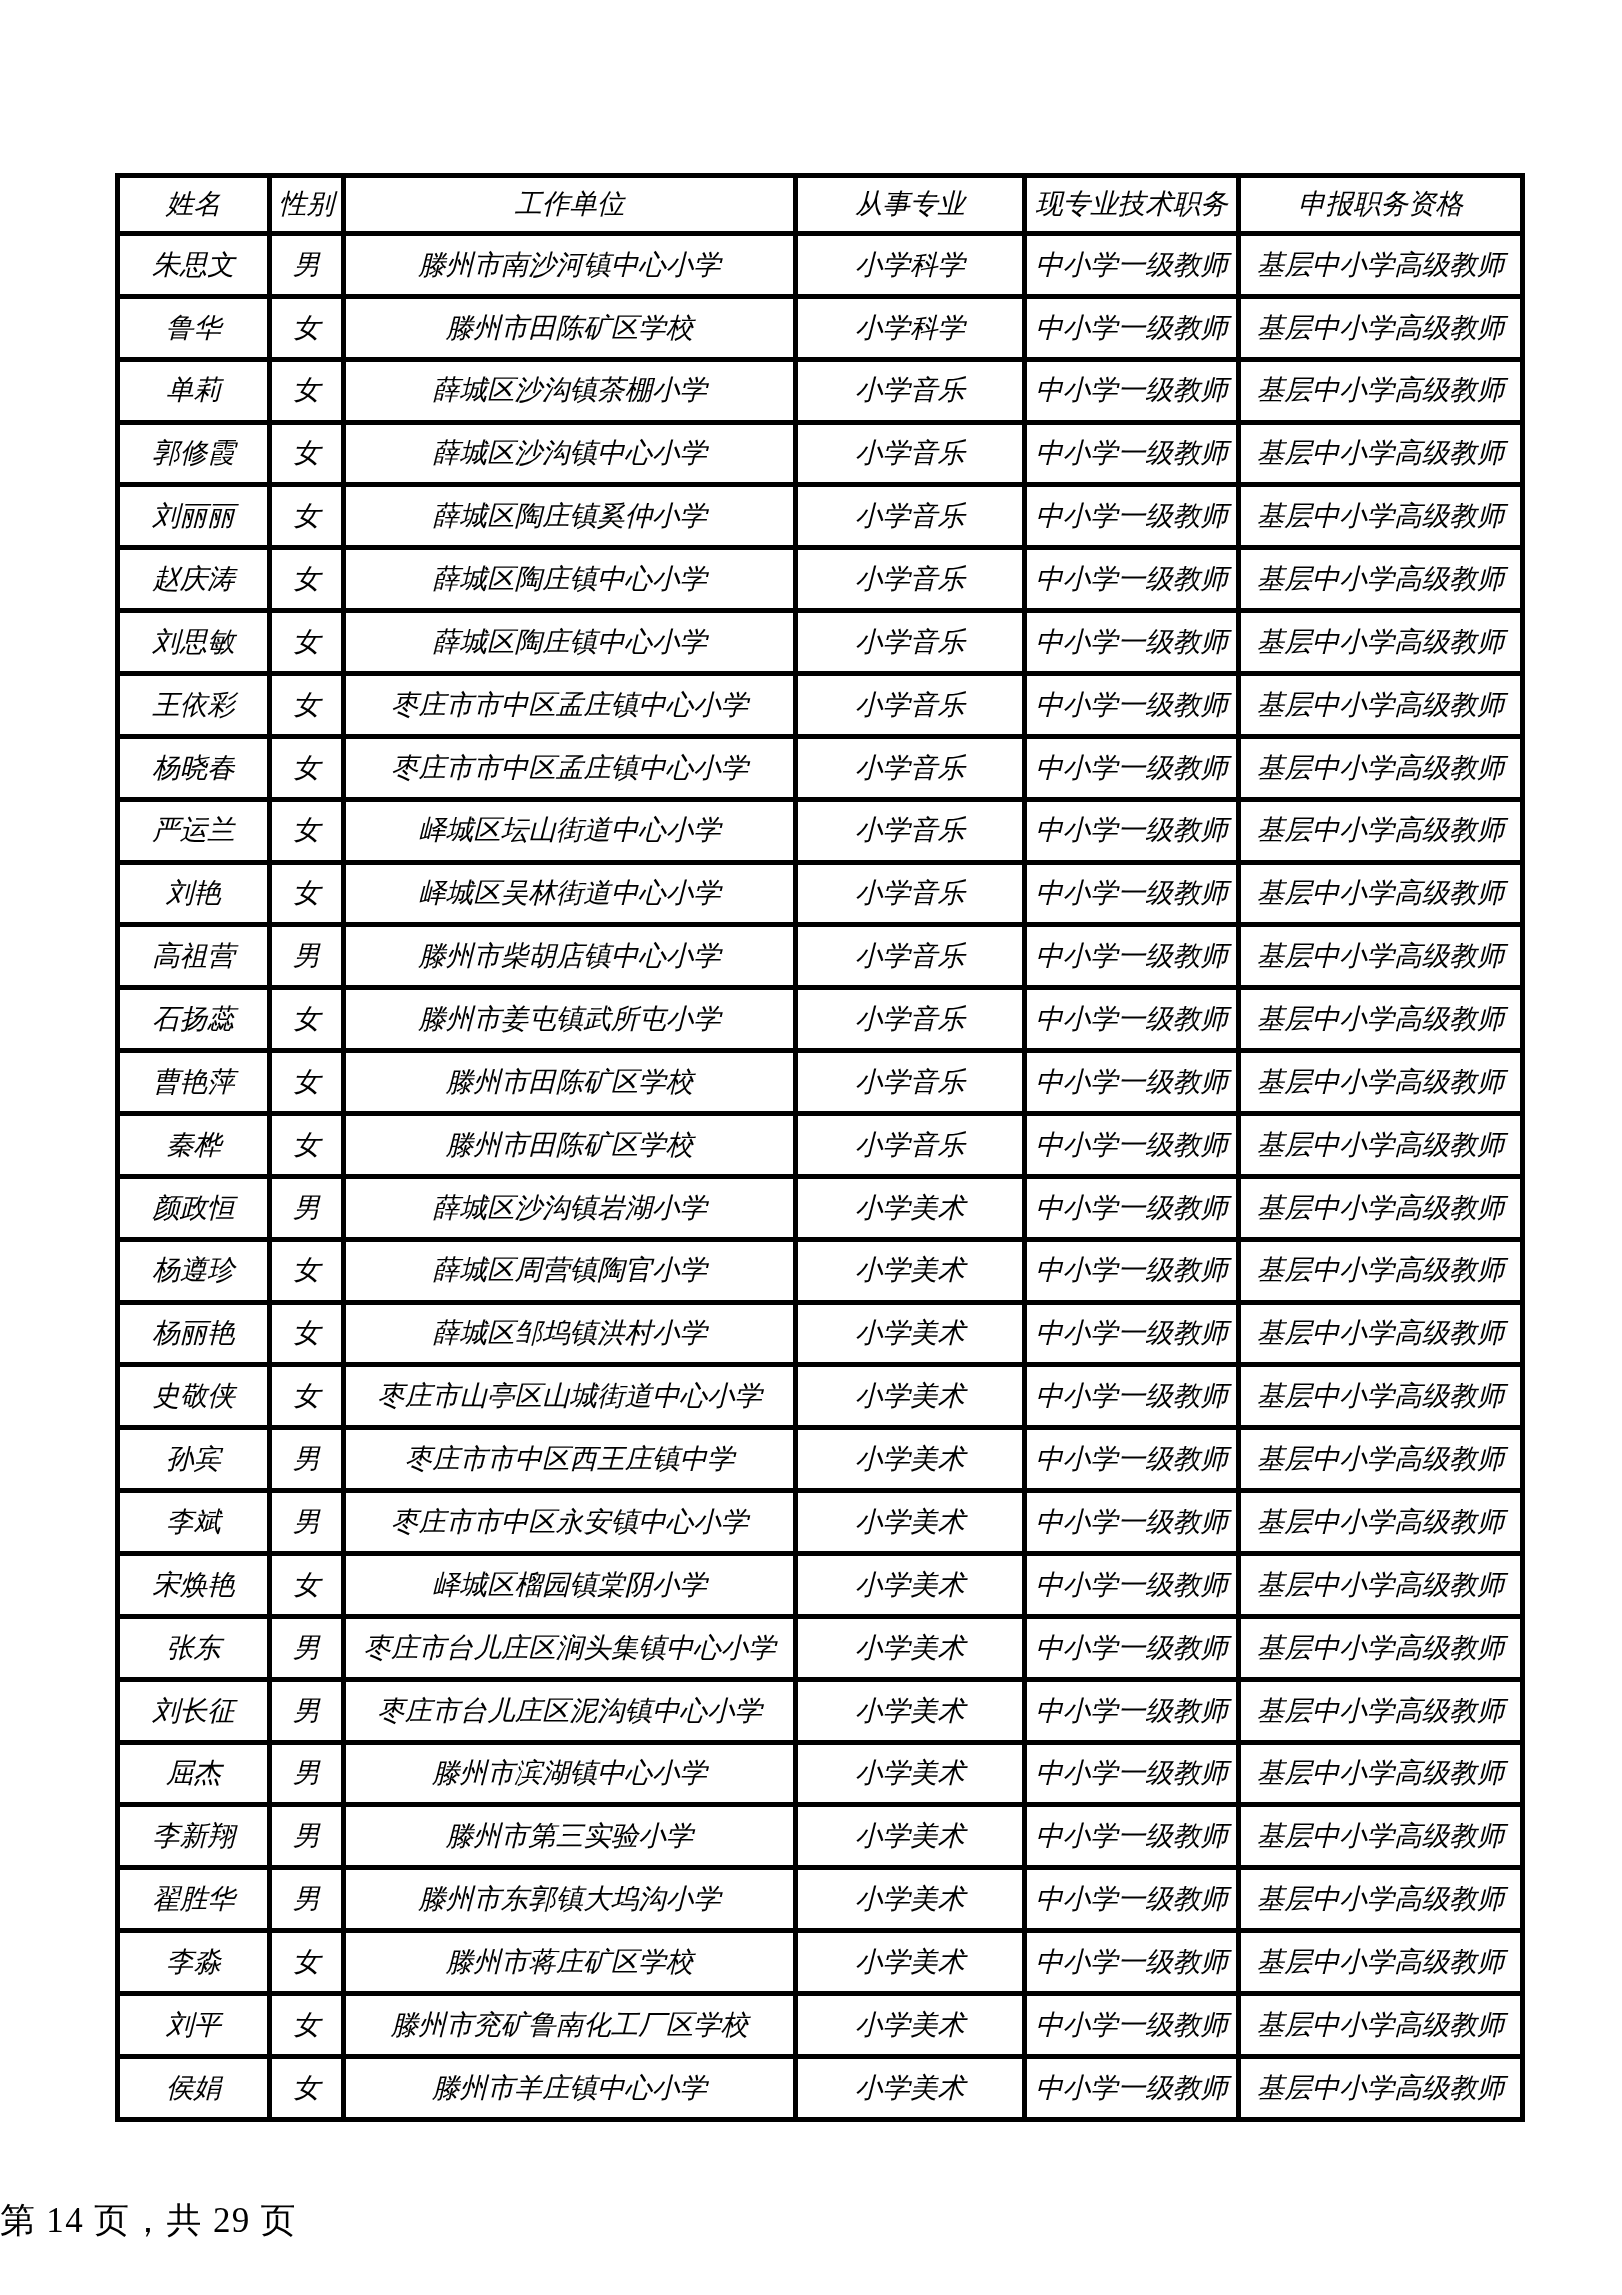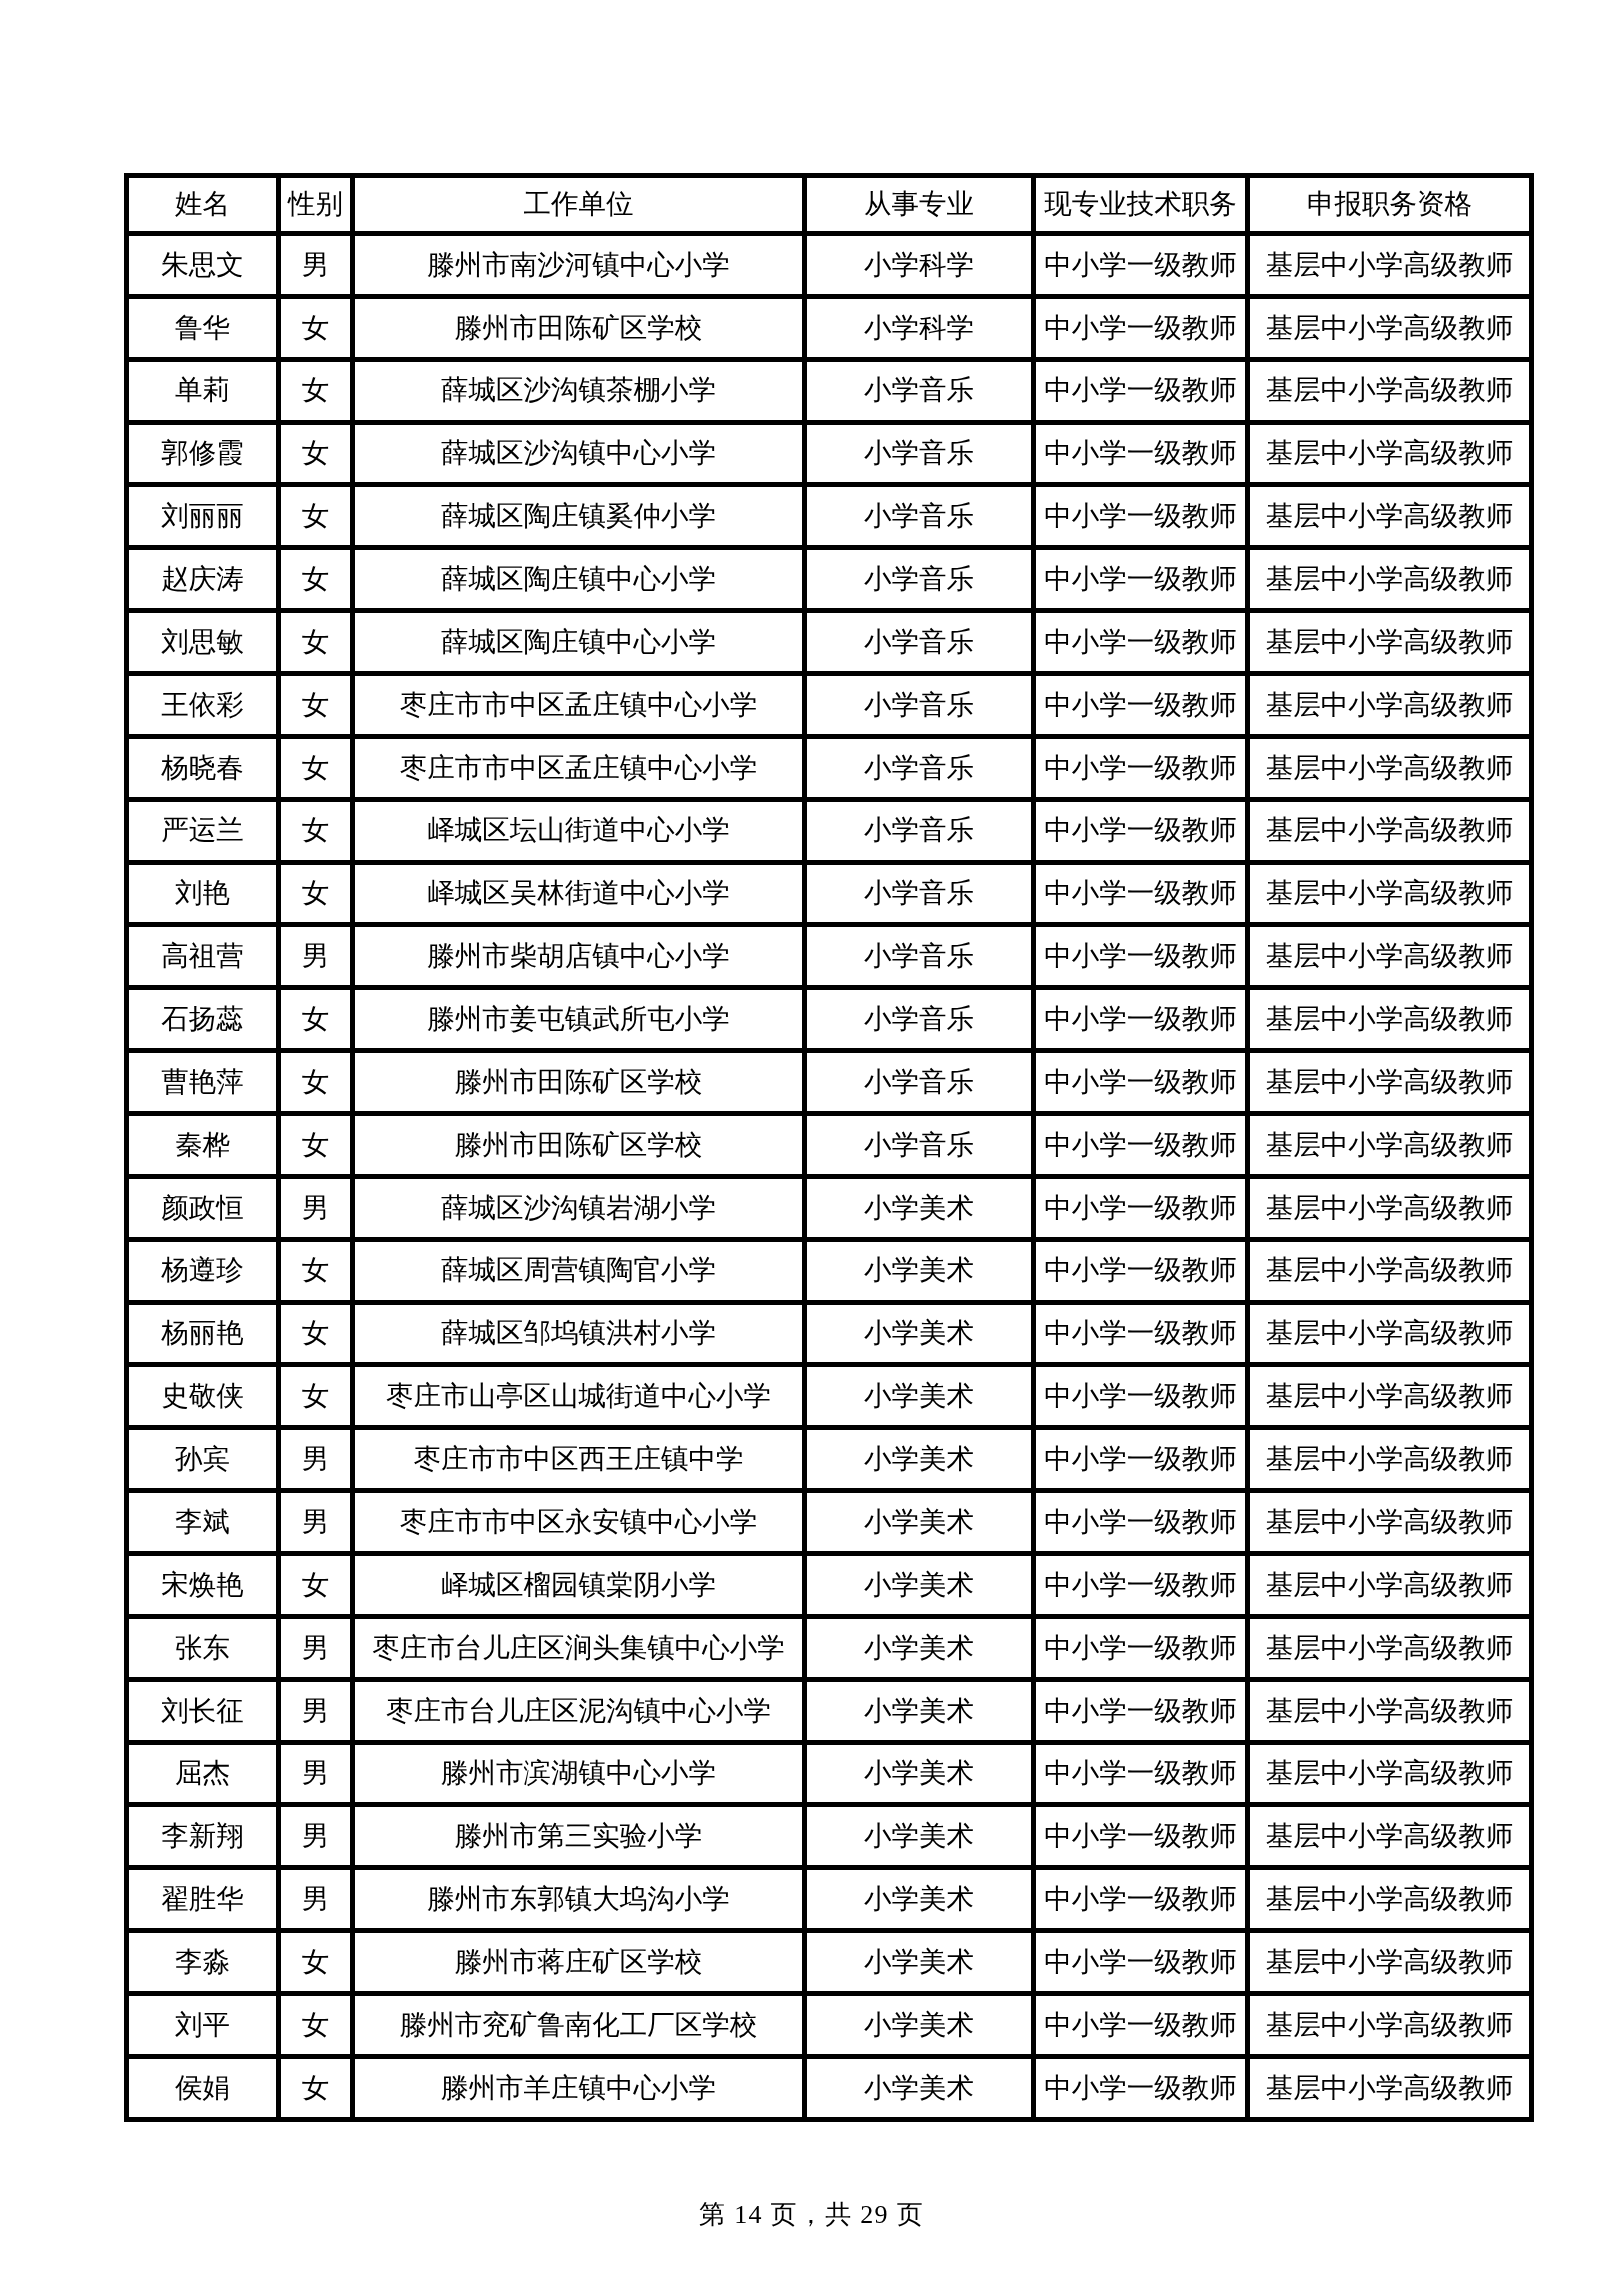--- a/index.html
+++ b/index.html
@@ -11,48 +11,48 @@
     position: relative;
     width: 1623px;
     height: 2295px;
     background: #ffffff;
     font-family: "Liberation Serif", serif;
     color: #000000;
     overflow: hidden;
   }
   table.roster {
     position: absolute;
-    left: 124px;
+    left: 115px;
     top: 173px;
     width: 1404px;
     height: 1949px;
     border-collapse: collapse;
     table-layout: fixed;
+    font-style: italic;
   }
   table.roster th,
   table.roster td {
     border: 5.2px solid #000000;
     padding: 0 2.6px;
     text-align: center;
     vertical-align: middle;
     font-size: 27.5px;
     font-weight: normal;
     line-height: 1.25;
     overflow: hidden;
   }
   table.roster thead tr {
     height: 58px;
   }
   .footer {
     position: absolute;
     left: 0;
     top: 2197px;
     width: 1623px;
-    text-align: center;
-    font-size: 26px;
+    font-size: 35px;
     letter-spacing: 1.3px;
   }
 </style>
 </head>
 <body>
 
 <div class="page">
 
   <table class="roster">
     <colgroup>

